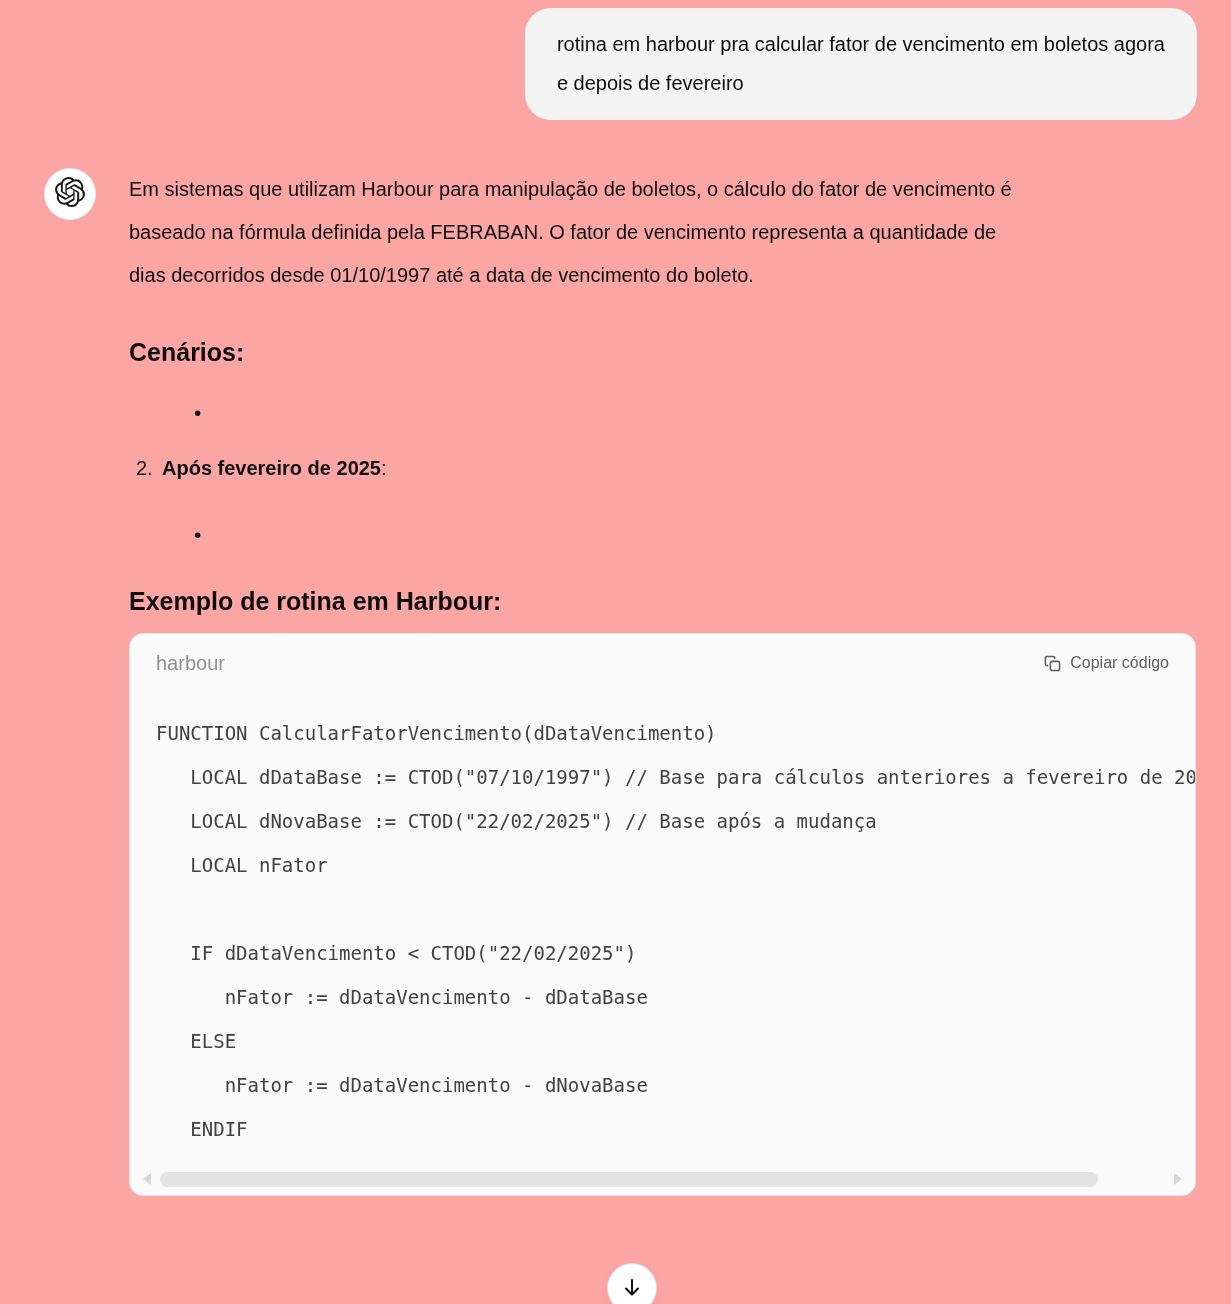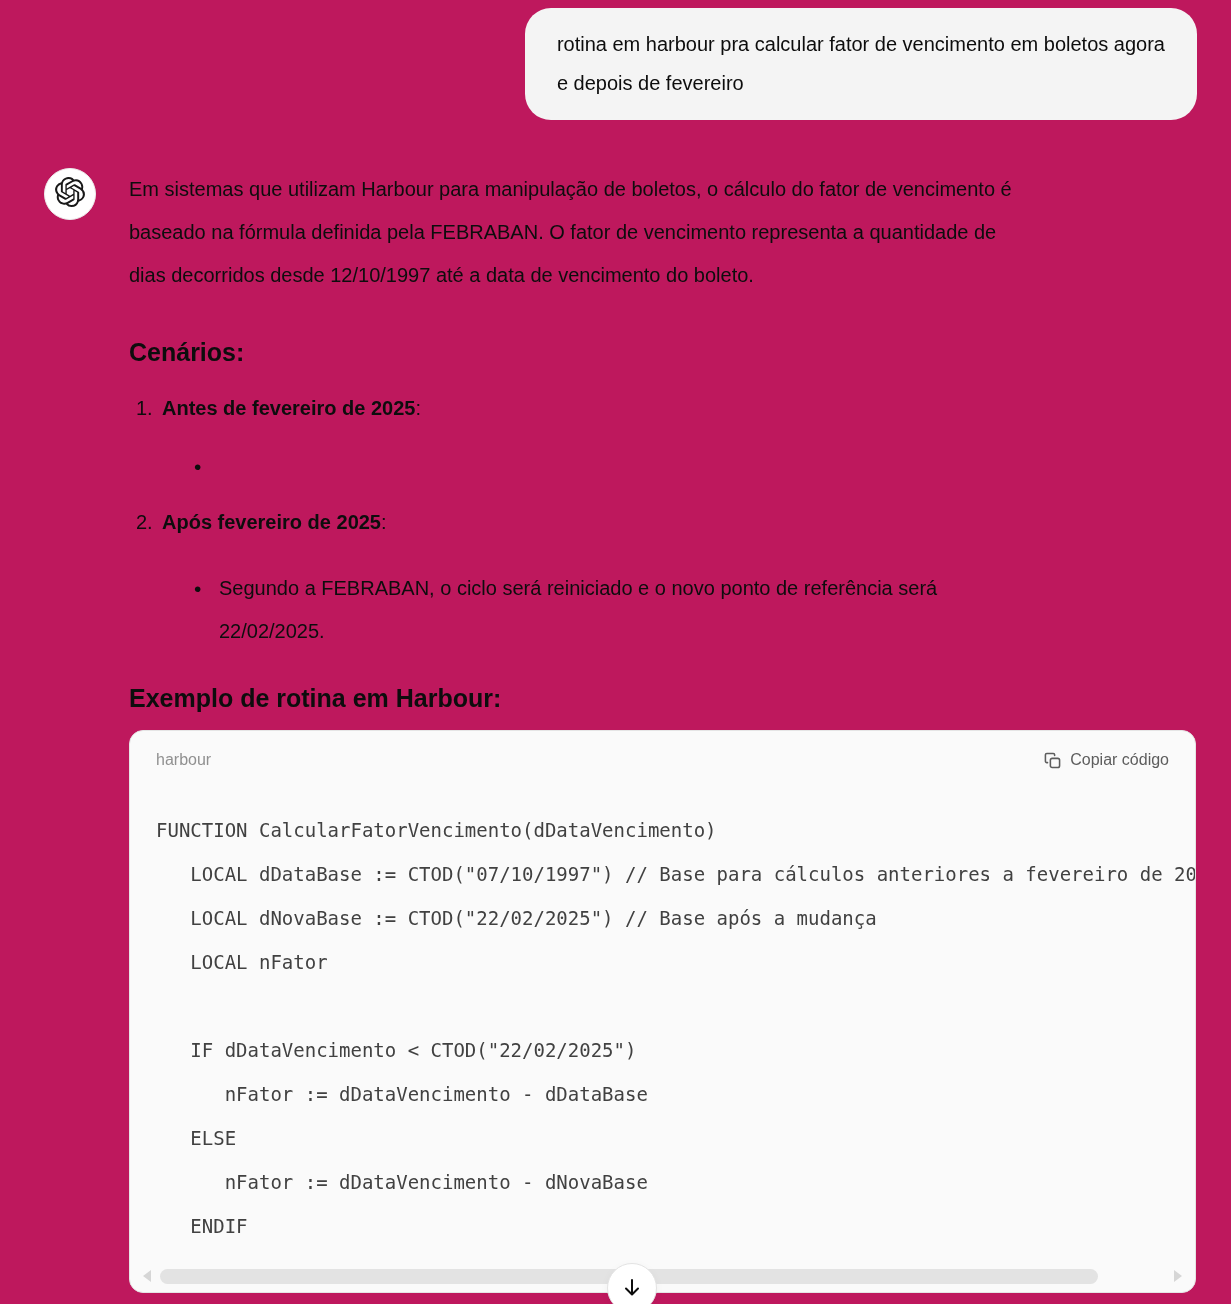--- a/index.html
+++ b/index.html
@@ -1,21 +1,21 @@
 <!DOCTYPE html>
 <html><head>
 <meta charset="utf-8">
 <style>
   * { box-sizing: border-box; margin: 0; padding: 0; }
   html, body { background: #ffffff; }
   .page {
     position: relative;
     width: 1231px;
     height: 1304px;
-    background: #be185d;
+    background: #fca5a5;
     overflow: hidden;
     font-family: "Liberation Sans", "DejaVu Sans", sans-serif;
     color: #0d0d0d;
   }
   
   .user-row {
     display: flex;
     justify-content: flex-end;
     padding: 8px 34px 0 0;
   }
@@ -96,21 +96,21 @@
     border-radius: 14px;
     overflow: hidden;
   }
   .code-header {
     display: flex;
     justify-content: space-between;
     align-items: center;
     padding: 19px 26px 0 26px;
     height: 39px;
   }
-  .lang-label { font-size: 16px; color: #909090; }
+  .lang-label { font-size: 20px; color: #909090; }
   .copy-btn {
     display: flex;
     align-items: center;
     gap: 9px;
     background: none;
     border: none;
     font-family: Liberation Sans, sans-serif;
     font-size: 16px;
     color: #5d5d5d;
     cursor: pointer;
@@ -185,38 +185,33 @@
         <svg width="30" height="30" viewBox="0 0 24 24" fill="#191919" xmlns="http://www.w3.org/2000/svg">
           <path d="M22.2819 9.8211a5.9847 5.9847 0 0 0-.5157-4.9108 6.0462 6.0462 0 0 0-6.5098-2.9A6.0651 6.0651 0 0 0 4.9807 4.1818a5.9847 5.9847 0 0 0-3.9977 2.9 6.0462 6.0462 0 0 0 .7427 7.0966 5.98 5.98 0 0 0 .511 4.9107 6.051 6.051 0 0 0 6.5146 2.9001A5.9847 5.9847 0 0 0 13.2599 24a6.0557 6.0557 0 0 0 5.7718-4.2058 5.9894 5.9894 0 0 0 3.9977-2.9001 6.0557 6.0557 0 0 0-.7475-7.073zM13.2599 22.4305a4.4755 4.4755 0 0 1-2.8764-1.0408l.1419-.0804 4.7783-2.7582a.7948.7948 0 0 0 .3927-.6813v-6.7369l2.02 1.1686a.071.071 0 0 1 .038.052v5.5826a4.504 4.504 0 0 1-4.4945 4.4944zm-9.6607-4.1254a4.4708 4.4708 0 0 1-.5346-3.0137l.142.0852 4.783 2.7582a.7712.7712 0 0 0 .7806 0l5.8428-3.3685v2.3324a.0804.0804 0 0 1-.0332.0615L9.74 19.9502a4.4992 4.4992 0 0 1-6.1408-1.6451zM2.3408 7.8956a4.485 4.485 0 0 1 2.3655-1.9728V11.6a.7664.7664 0 0 0 .3879.6765l5.8144 3.3543-2.0201 1.1685a.0757.0757 0 0 1-.071 0l-4.8303-2.7865A4.504 4.504 0 0 1 2.3408 7.8956zm16.5963 3.8558L13.1038 8.364 15.1192 7.2a.0757.0757 0 0 1 .071 0l4.8303 2.7913a4.4944 4.4944 0 0 1-.6765 8.1042v-5.6772a.79.79 0 0 0-.3879-.6765zm2.0107-3.0231l-.142-.0852-4.7735-2.7818a.7759.7759 0 0 0-.7854 0L9.409 9.2297V6.8974a.0662.0662 0 0 1 .0284-.0615l4.8303-2.7866a4.4992 4.4992 0 0 1 6.6802 4.66zM8.3065 12.863l-2.02-1.1638a.0804.0804 0 0 1-.038-.0567V6.0742a4.4992 4.4992 0 0 1 7.3757-3.4537l-.142.0805L8.704 5.459a.7948.7948 0 0 0-.3927.6813zm1.0976-2.3654l2.602-1.4998 2.6069 1.4998v2.9994l-2.5974 1.4997-2.6067-1.4997z"></path>
         </svg>
       </span>
     </div>
 
     <div class="content">
 
       <p class="intro">Em sistemas que utilizam Harbour para manipulação de boletos, o cálculo do fator de vencimento é
 baseado na fórmula definida pela FEBRABAN. O fator de vencimento representa a quantidade de
-dias decorridos desde 12/10/1997 até a data de vencimento do boleto.</p>
+dias decorridos desde 01/10/1997 até a data de vencimento do boleto.</p>
 
       <div class="h-section">Cenários:</div>
 
-      <div class="list-item-title">
-        <span class="num">1.</span><span class="ttl">Antes de fevereiro de 2025</span><span>:</span>
-      </div>
       <div class="bullet-row">
         <span class="dot">•</span>
       </div>
 
       <div class="list-item-title mt29">
         <span class="num">2.</span><span class="ttl">Após fevereiro de 2025</span><span>:</span>
       </div>
       <div class="bullet-row multi">
         <span class="dot">•</span>
-        <span class="btext">Segundo a FEBRABAN, o ciclo será reiniciado e o novo ponto de referência será
-22/02/2025.</span>
       </div>
 
       <div class="h-section h-example">Exemplo de rotina em Harbour:</div>
 
       <div class="code-block">
         <div class="code-header">
           <span class="lang-label">harbour</span>
           <button class="copy-btn">
             <span style="display:flex;">
               <svg width="17" height="17" viewBox="0 0 24 24" fill="none" stroke="#5d5d5d" stroke-width="2.2" stroke-linecap="round" stroke-linejoin="round">

